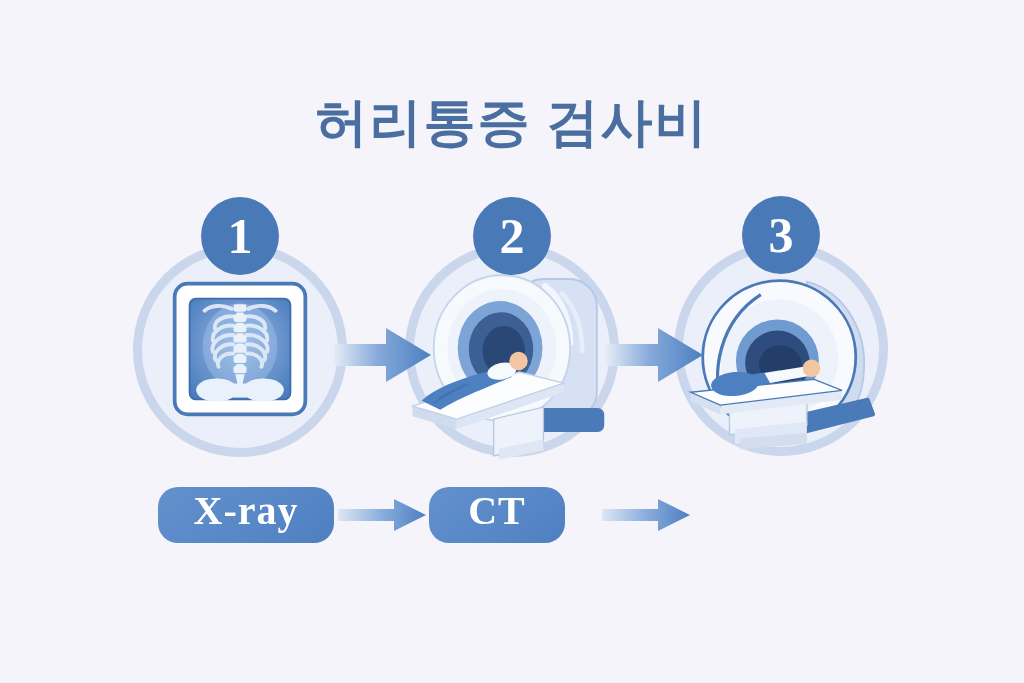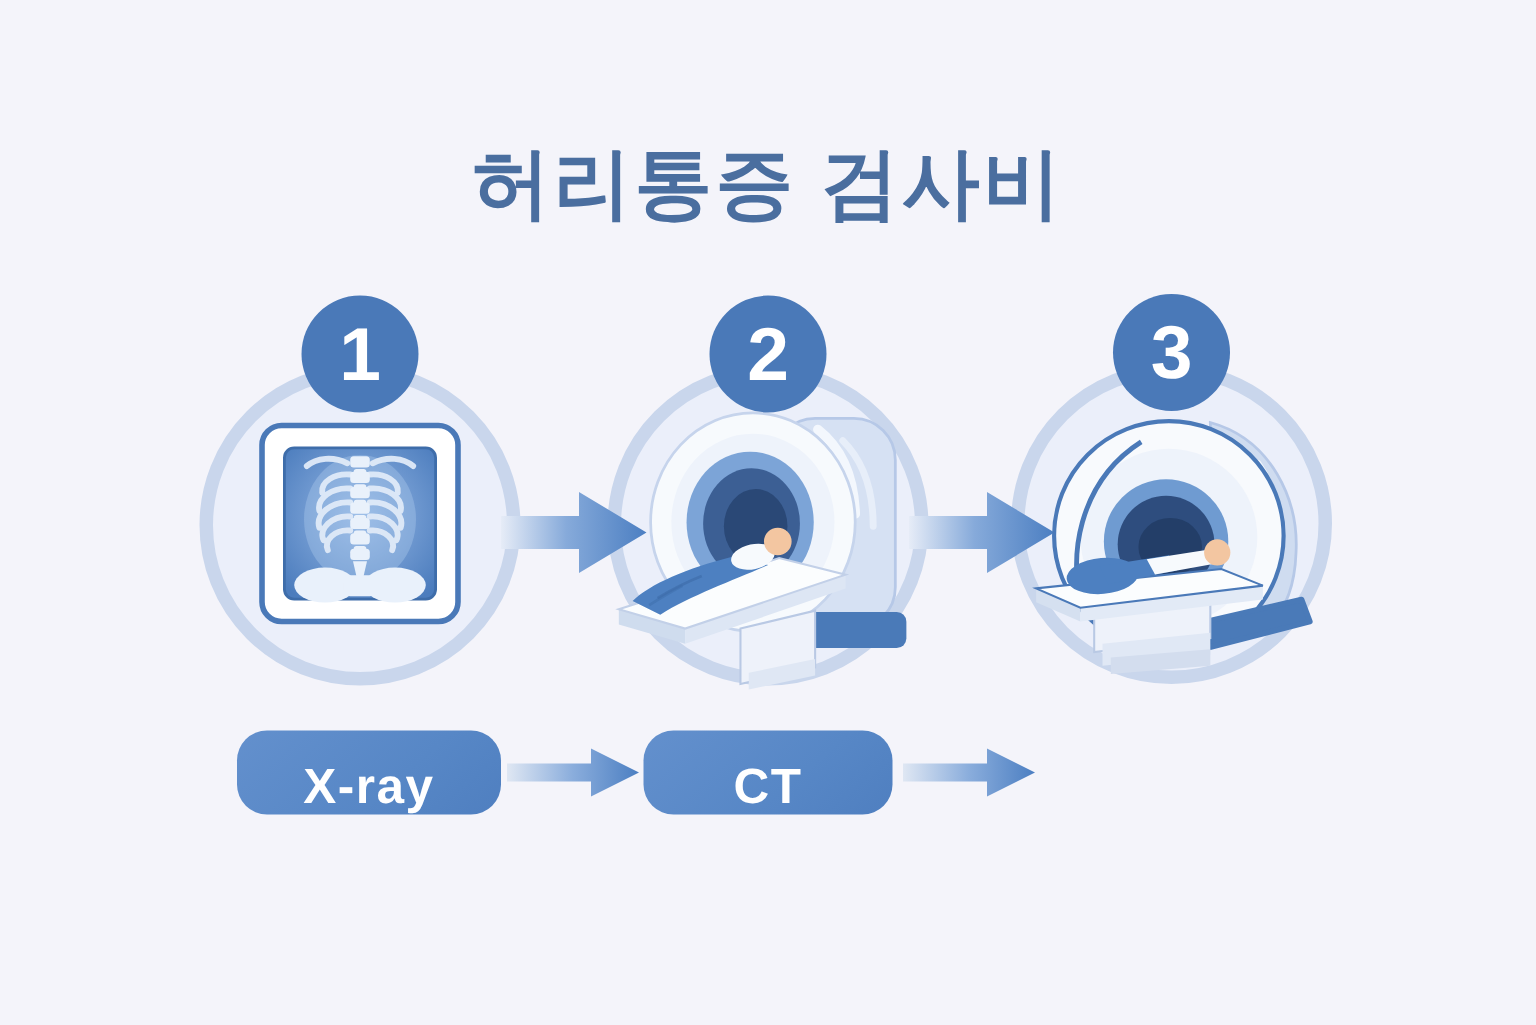--- a/index.html
+++ b/index.html
@@ -3,21 +3,21 @@
 <meta charset="utf-8">
 <style>
   :root{
     --background:#f4f4fa; --title-text:#4a6e9f; --step-badge:#4a79b8;
     --circle-ring:#c9d6ec; --circle-fill:#ebeffa; --label-pill:#5787c6;
     --arrow:#4c7fc2;
   }
   *{margin:0;padding:0;box-sizing:border-box;}
   html,body{width:1024px;height:683px;overflow:hidden;}
   body{background:var(--background);font-family:"Liberation Sans","DejaVu Sans",sans-serif;position:relative;}
-  .stage{position:absolute;inset:0;}
+  .stage{position:absolute;inset:0;font-family:Liberation Serif, serif;}
   .title{
     position:absolute;top:88px;left:0;width:100%;text-align:center;
     font-size:52px;font-weight:800;color:var(--title-text);letter-spacing:2px;
   }
   .step{position:absolute;width:214px;height:214px;}
   .step-circle{
     position:absolute;inset:0;border-radius:50%;
     border:9px solid var(--circle-ring);background:var(--circle-fill);
   }
   .step-badge{
@@ -32,25 +32,25 @@
   .illustration{position:absolute;z-index:2;}
   #xray-illu{left:37px;top:36px;width:140px;height:140px;}
   #ct-illu{left:2px;top:12px;width:212px;height:212px;}
   #mri-illu{left:2px;top:12px;width:212px;height:212px;}
   .big-arrow{position:absolute;width:100px;height:70px;top:320px;z-index:1;}
   #arrow-1{left:334px;}
   #arrow-2{left:606px;}
   .pill{
     position:absolute;top:487px;height:56px;border-radius:20px;
     background:linear-gradient(140deg,#6390cd 0%,var(--label-pill) 60%,#4f7fc0 100%);
-    color:#ffffff;display:flex;align-items:flex-end;justify-content:center;
-    font-size:33px;font-weight:700;letter-spacing:1px;
+    color:#ffffff;display:flex;align-items:flex-start;justify-content:center;
+    font-size:40px;font-weight:700;letter-spacing:1px;
   }
   #pill-1{left:158px;width:176px;}
-  #pill-2{left:429px;width:166px;}
+  #pill-2{left:429px;width:136px;}
   #pill-3{left:702px;width:170px;}
   .small-arrow{position:absolute;top:495px;width:92px;height:40px;}
   #small-arrow-1{left:338px;}
   #small-arrow-2{left:602px;}
 </style>
 </head>
 <body>
 
 <div class="stage">
 

